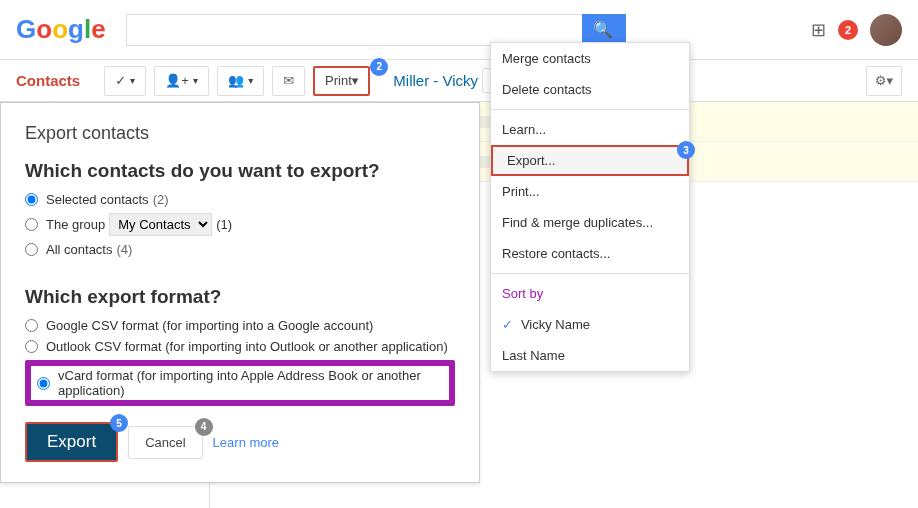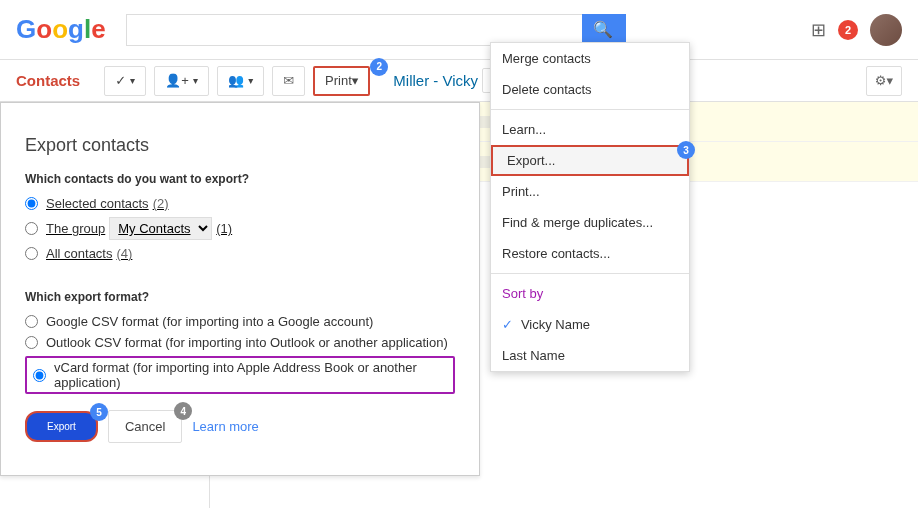--- a/index.html
+++ b/index.html
@@ -285,39 +285,38 @@
       margin: 4px 0;
     }
 
     
     .export-dialog {
       position: absolute;
       top: 102px;
       left: 0;
       background: white;
       border: 1px solid #ccc;
-      padding: 32px 24px;
+      padding: 20px 24px;
       z-index: 50;
       width: 480px;
       box-shadow: 0 2px 4px rgba(0,0,0,0.1);
     }
     .dialog-title {
       font-size: 18px;
       color: #444;
       margin-bottom: 16px;
     }
     .dialog-section-title {
       font-weight: bold;
       color: #333;
       margin-bottom: 10px;
-      font-size: 12px;
+      font-size: 19px;
     }
     .radio-group {
       margin-bottom: 20px;
-      text-decoration: underline;
     }
     .radio-item {
       display: flex;
       align-items: center;
       margin-bottom: 6px;
       font-size: 13px;
       color: #333;
     }
     .radio-item input[type="radio"] {
       margin-right: 8px;
@@ -340,38 +339,38 @@
       display: flex;
       align-items: center;
       margin-bottom: 6px;
       font-size: 13px;
       color: #333;
     }
     .format-item input[type="radio"] {
       margin-right: 8px;
     }
     .format-item.selected-format {
-      border: 2px solid #a21caf;
+      border: 6px solid #a21caf;
       padding: 2px 6px;
       border-radius: 2px;
     }
     .dialog-buttons {
       display: flex;
       align-items: center;
       gap: 10px;
       margin-top: 16px;
     }
     .export-btn {
-      background: #1d4ed8;
+      background: #0c4a6e;
       color: white;
       border: none;
       padding: 8px 20px;
-      font-size: 10px;
-      cursor: pointer;
-      border-radius: 12px;
+      font-size: 17px;
+      cursor: pointer;
+      border-radius: 2px;
       border: 2px solid #d14836;
     }
     .cancel-btn {
       background: #fff;
       color: #444;
       border: 1px solid #ddd;
       padding: 8px 16px;
       font-size: 13px;
       cursor: pointer;
       border-radius: 2px;

